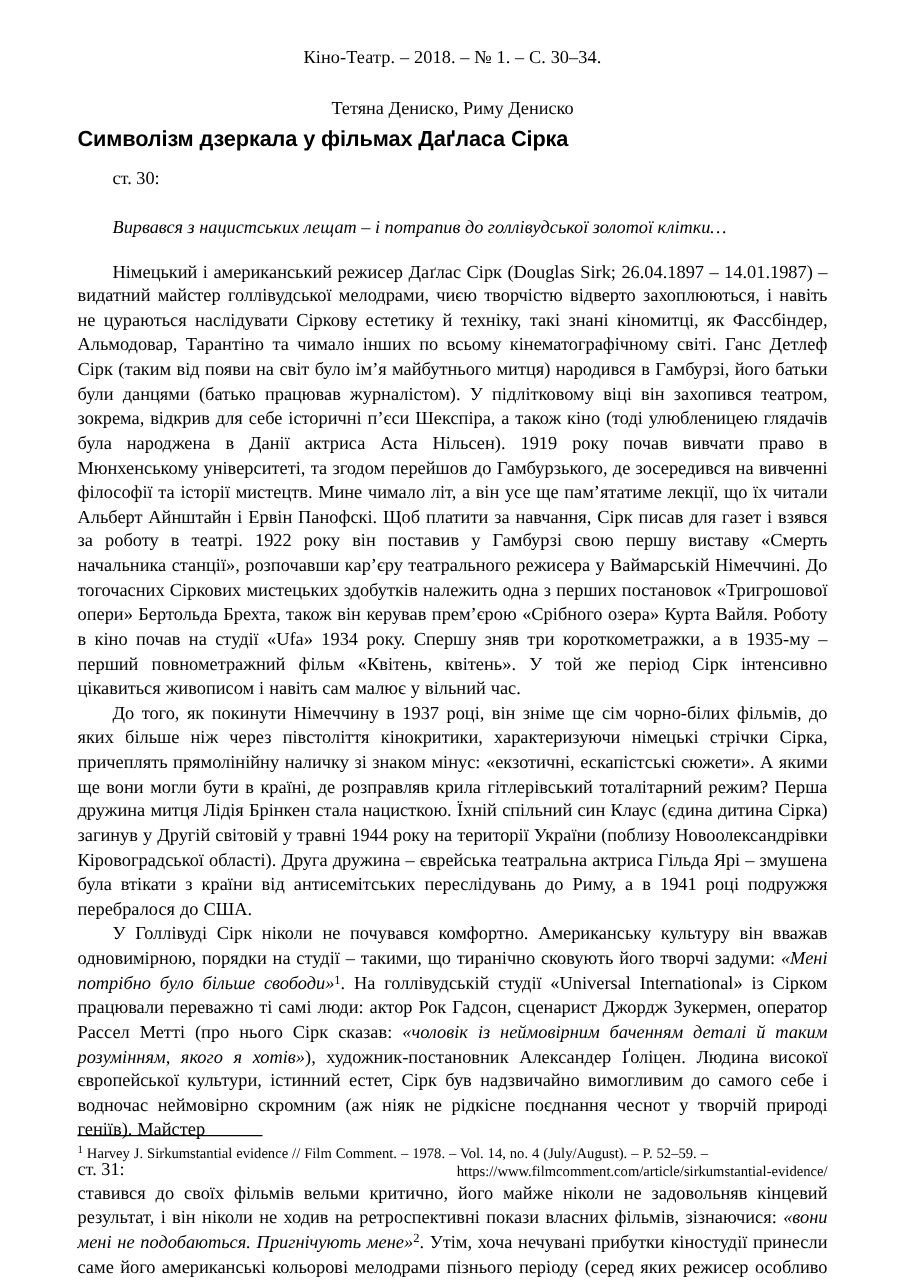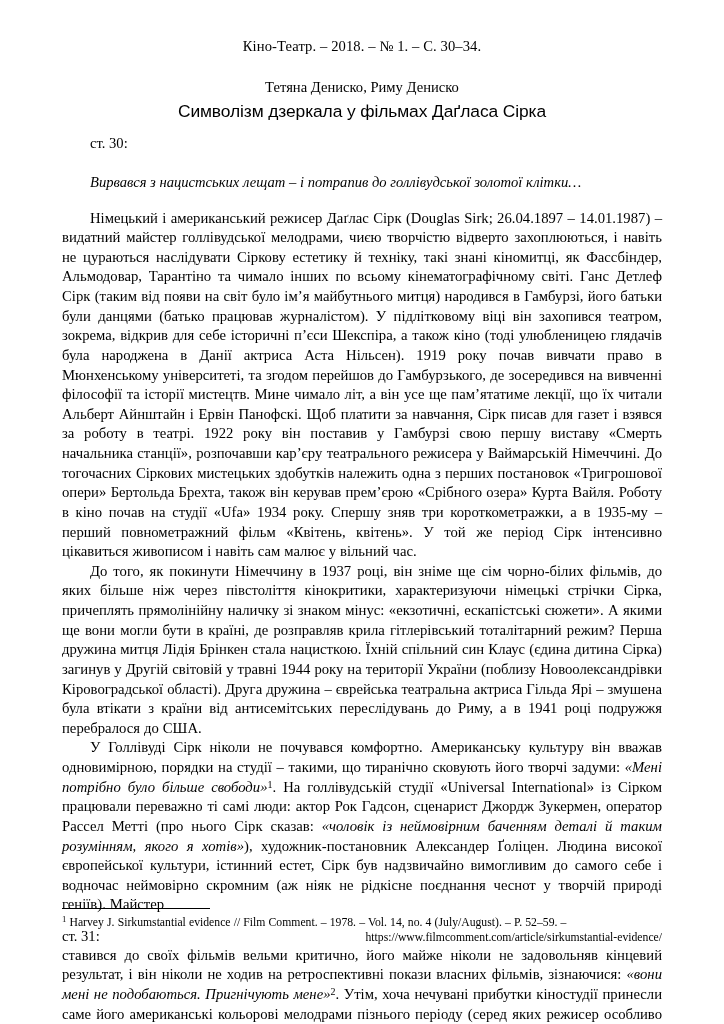--- a/index.html
+++ b/index.html
@@ -39,23 +39,22 @@
   }
 
   
   .authors {
     text-align: center;
     font-size: 14.6px;
     line-height: 1.2;
     margin-top: 23px;
   }
   .article-title {
-    text-align: center;
     font-family: "Liberation Sans", "DejaVu Sans", sans-serif;
-    font-weight: normal;
+    font-weight: bold;
     font-size: 17.4px;
     line-height: 1.24;
     margin-top: 5px;
     letter-spacing: -0.1px;
   }
 
   
   .page-marker {
     font-size: 14.6px;
     line-height: 1.28;

